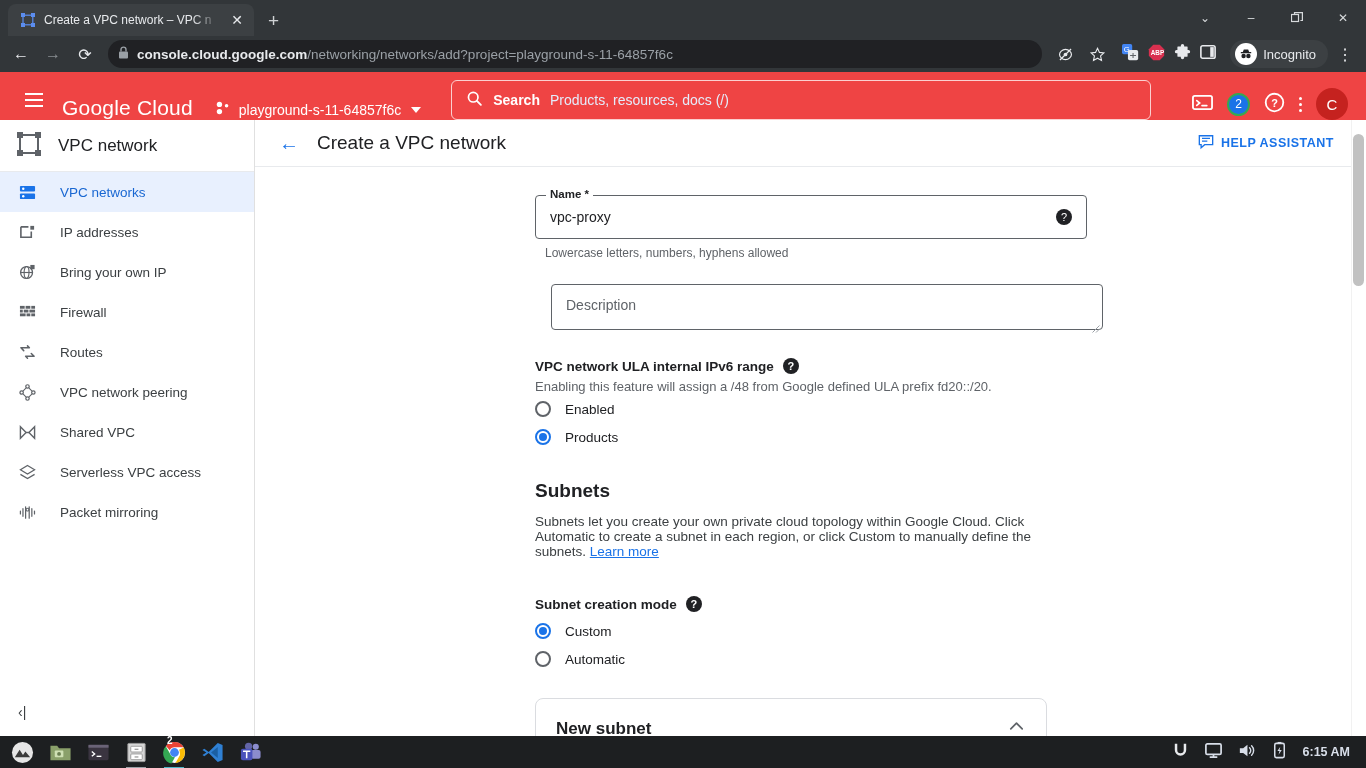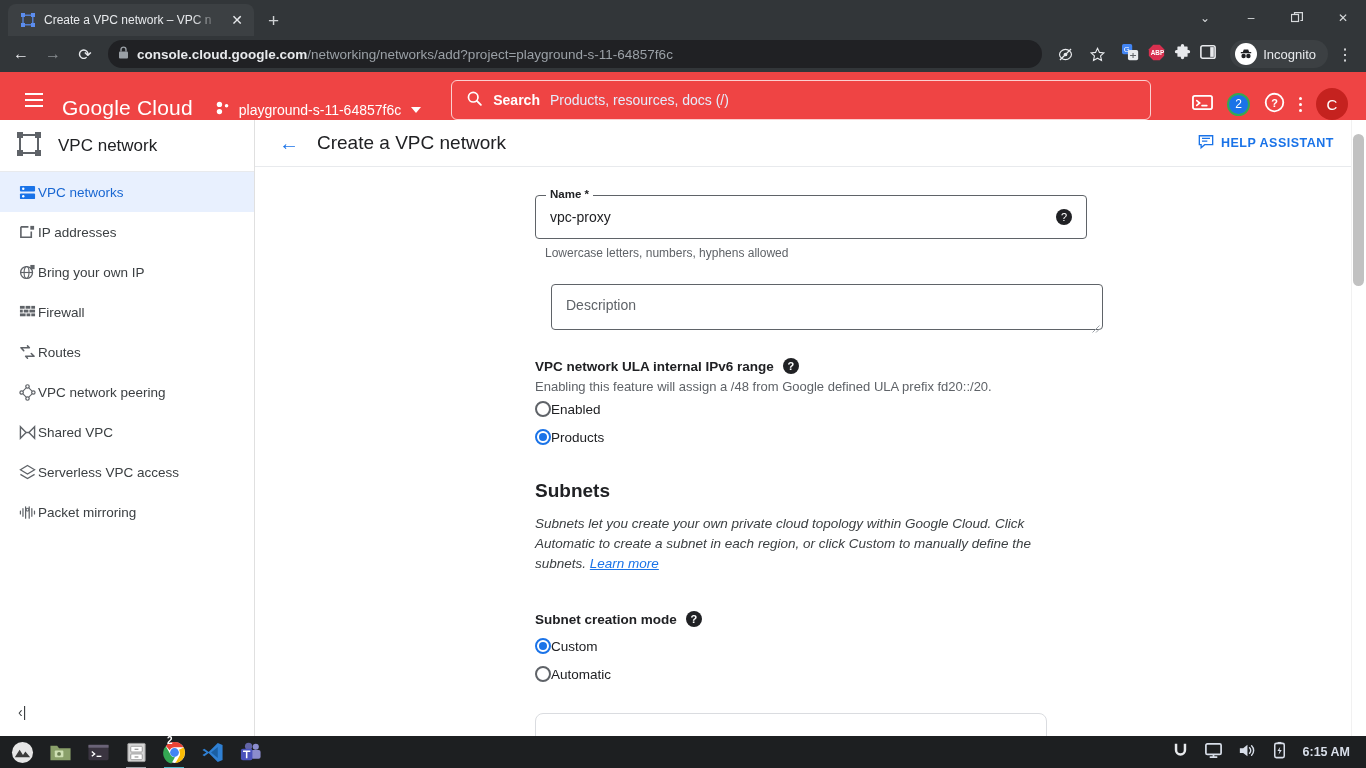--- a/index.html
+++ b/index.html
@@ -71,21 +71,21 @@
     display: flex; align-items: center; justify-content: center; font-size: 15px; }
   .kebab { display: flex; flex-direction: column; gap: 3px; align-items: center; }
   .kebab i { width: 3px; height: 3px; border-radius: 50%; background: #fff; display: block; }
 
   
   .body-split { display: flex; height: 616px; }
 
   .sidebar { width: 255px; background: #fff; border-right: 1px solid #e0e0e0; position: relative; flex: 0 0 255px; }
   .side-title { height: 52px; display: flex; align-items: center; gap: 16px; padding: 0 16px; border-bottom: 1px solid #e8eaed; }
   .side-title h1 { font-size: 17px; font-weight: normal; color: #202124; }
-  .nav-item { height: 40px; display: flex; align-items: center; gap: 0; padding: 0 16px; color: #3c4043; font-size: 13.5px; }
+  .nav-item { height: 40px; display: flex; align-items: center; gap: 22px; padding: 0 16px; color: #3c4043; font-size: 13.5px; }
   .nav-item.active { background: #e8f0fe; color: #1967d2; }
   .nav-item .nic { width: 22px; display: flex; justify-content: center; align-items: center; color: #5f6368; }
   .nav-item.active .nic { color: #1a73e8; }
   .collapse-btn { position: absolute; left: 18px; bottom: 16px; color: #3c4043; font-size: 14px; }
 
   .main { flex: 1; position: relative; background: #fff; overflow: hidden; }
   .main-head { height: 47px; display: flex; align-items: center; padding: 0 24px; border-bottom: 1px solid #e8eaed; }
   .back-arrow { color: #1a73e8; font-size: 20px; width: 28px; }
   .main-title { font-size: 19px; color: #202124; margin-left: 10px; }
   .help-assistant { margin-left: auto; display: flex; align-items: center; gap: 7px; color: #1a73e8; font-size: 12.5px; font-weight: bold; letter-spacing: .5px; padding-right: 8px; }
@@ -111,28 +111,28 @@
   }
   .hint { font-size: 12px; color: #5f6368; margin: 7px 0 0 10px; }
 
   .textarea-box { margin-top: 24px; border: 1px solid #5f6368; border-radius: 4px; height: 46px; padding: 11px 14px; position: relative; margin-left: 16px; }
   .textarea-box .ph { font-size: 14px; color: #5f6368; }
   .resize-grip { position: absolute; right: 2px; bottom: 1px; width: 9px; height: 9px; }
 
   .sec-label { font-size: 13.5px; font-weight: bold; color: #202124; display: flex; align-items: center; gap: 9px; }
   .sec-desc { font-size: 13px; color: #5f6368; margin-top: 5px; }
 
-  .radio-row { display: flex; align-items: center; gap: 0; height: 26px; margin-top: 2px; }
+  .radio-row { display: flex; align-items: center; gap: 14px; height: 26px; margin-top: 2px; }
   .radio { width: 16px; height: 16px; border-radius: 50%; border: 2px solid #5f6368; position: relative; flex: 0 0 16px; }
   .radio.on { border-color: #1a73e8; }
   .radio.on::after { content: ""; position: absolute; inset: 2px; border-radius: 50%; background: #1a73e8; }
   .radio-label { font-size: 13.5px; color: #202124; }
 
   .h2 { font-size: 19px; color: #202124; font-weight: bold; }
-  .para { font-size: 13.5px; color: #3c4043; line-height: 20px; width: 500px; font-style: italic; }
+  .para { font-size: 13.5px; color: #3c4043; line-height: 15px; width: 500px; }
   .link { color: #1a73e8; text-decoration: underline; }
 
   .card {
     width: 512px; border: 1px solid #dadce0; border-radius: 8px; margin-top: 26px;
     padding: 18px 20px; height: 90px; overflow: hidden;
   }
   .card-head { display: flex; align-items: center; }
   .card-title { font-size: 17px; color: #202124; font-weight: bold; }
   .chev-up { margin-left: auto; color: #5f6368; font-size: 17px; }
 

